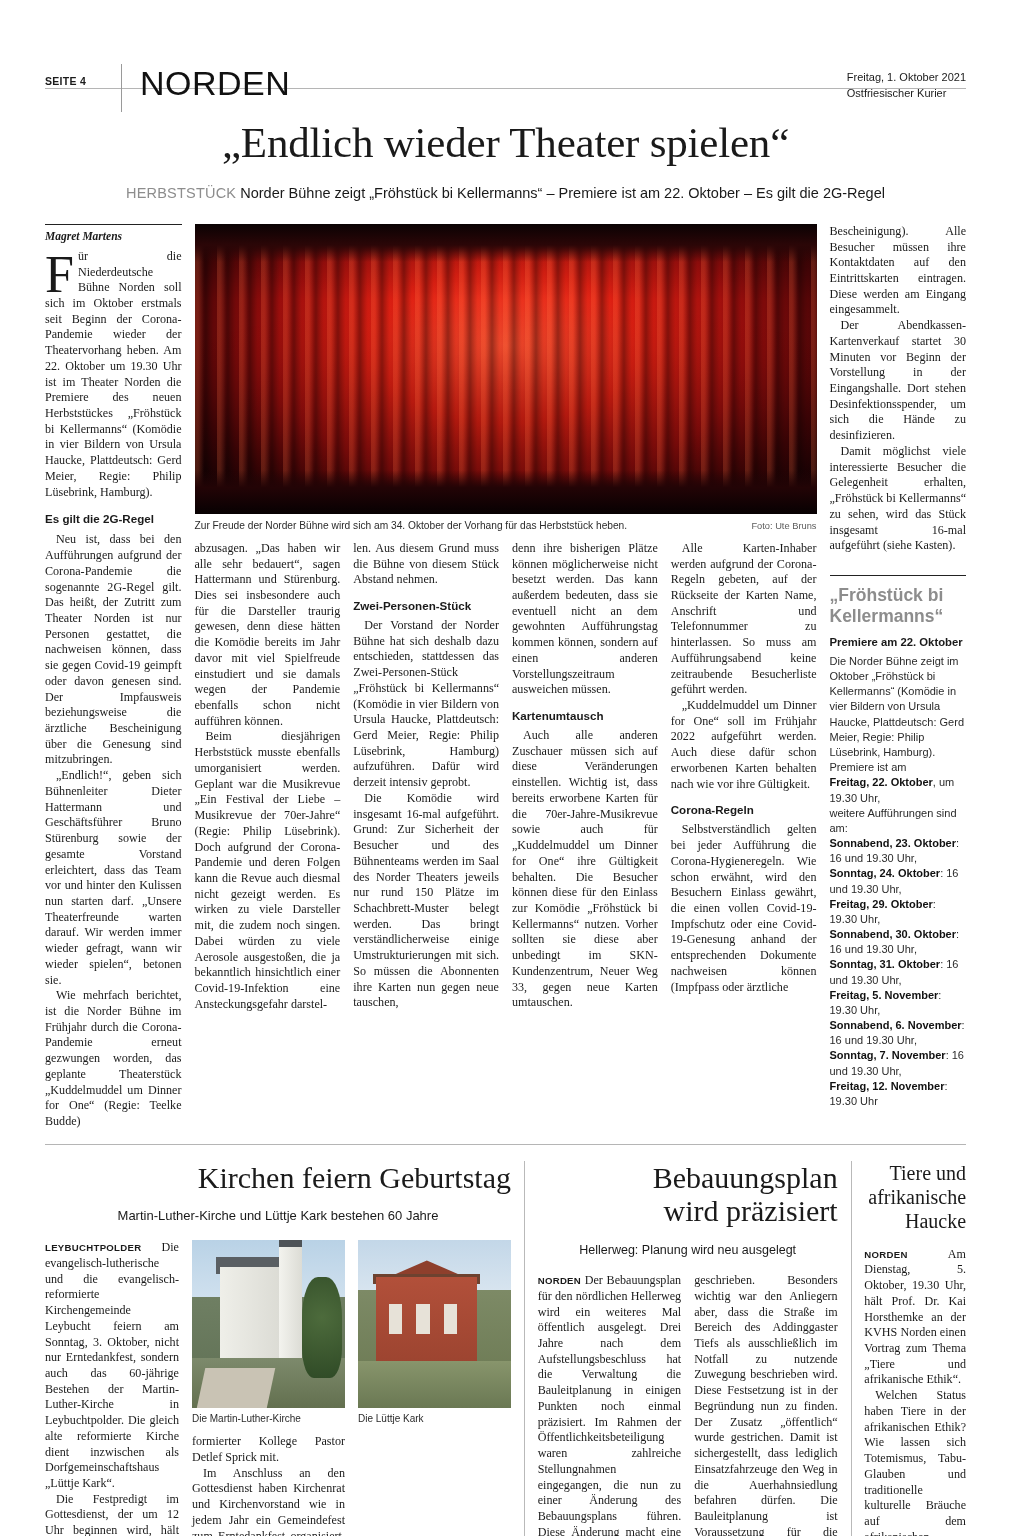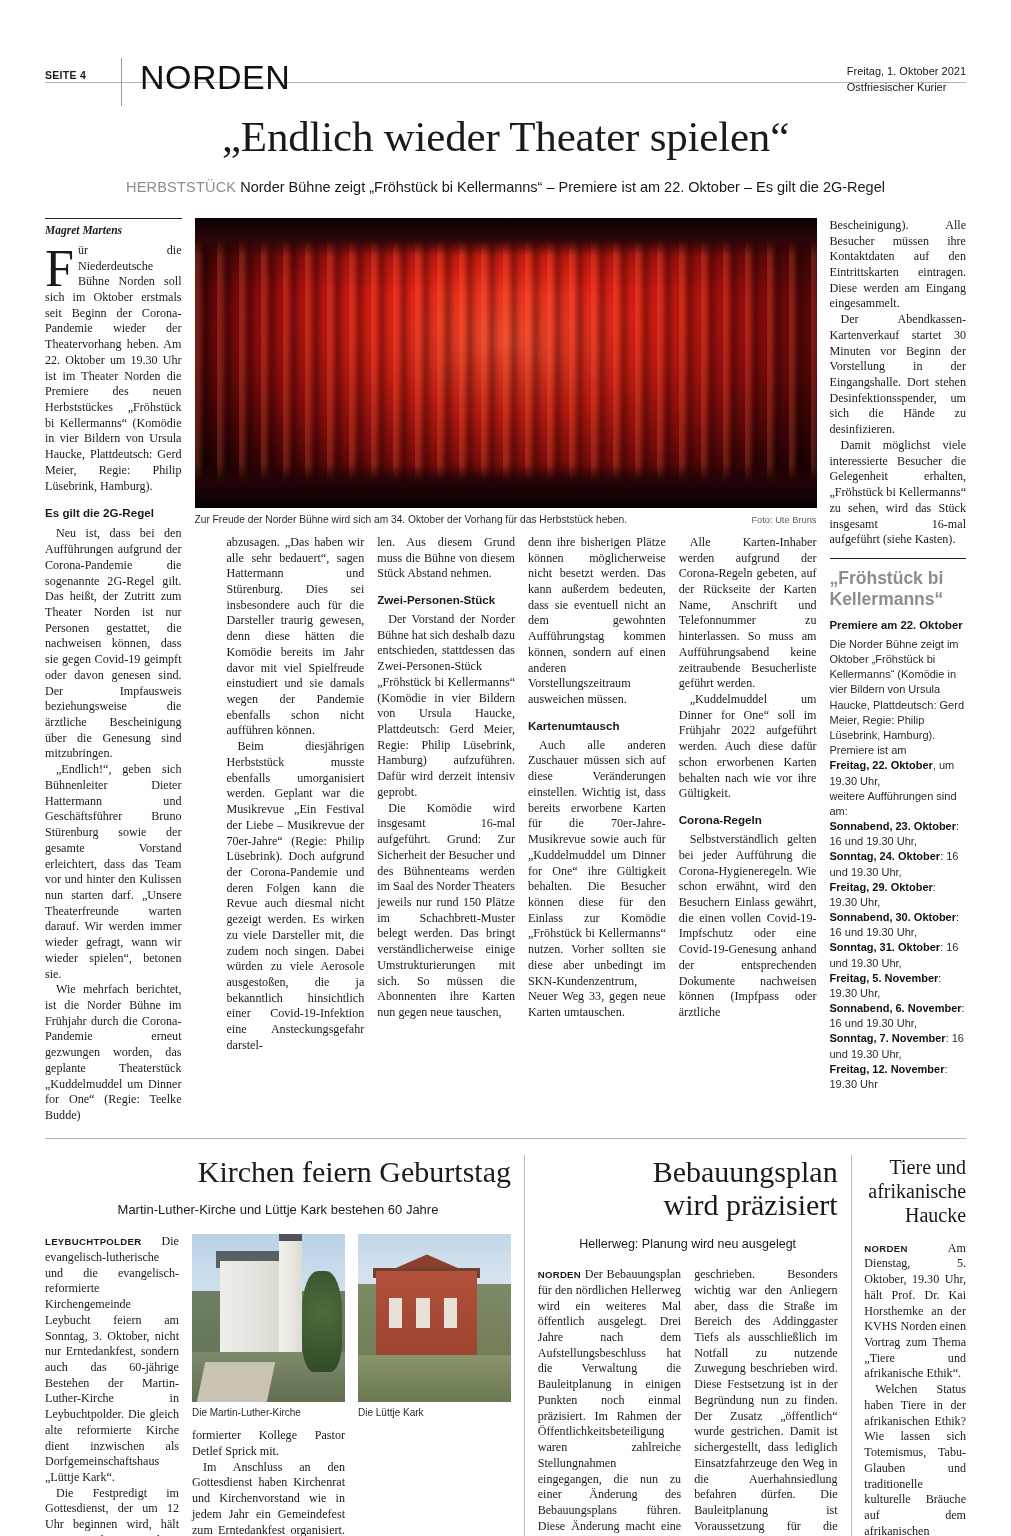--- a/index.html
+++ b/index.html
@@ -4,21 +4,21 @@
 <style>
   * { box-sizing: border-box; }
   html, body { margin:0; padding:0; }
   body {
     width:1011px; height:1536px;
     background:#ffffff;
     font-family:"Liberation Serif", serif;
     color:#1a1a1a;
     overflow:hidden;
   }
-  .page { width:1011px; height:1536px; position:relative; padding:4px 45px; }
+  .page { width:1011px; height:1536px; position:relative; padding:10px 45px; }
 
   
   .masthead { display:flex; align-items:flex-start; padding-top:54px; height:64px; }
   .mh-seite {
     font-family:"Liberation Sans", sans-serif;
     font-size:10.5px; font-weight:700; letter-spacing:.3px;
     color:#1a1a1a; padding-top:11px; width:76px;
   }
   .mh-rule { width:1px; background:#9a9a9a; align-self:stretch; margin:0 18px 0 0; height:48px; }
   .mh-title {
@@ -98,25 +98,25 @@
   .stage-top { position:absolute; left:0; right:0; top:0; height:38px;
     background:linear-gradient(to bottom,#0a0203 0%, #2b0607 55%, rgba(60,8,10,0) 100%); }
   .stage-bottom { position:absolute; left:0; right:0; bottom:0; height:44px;
     background:linear-gradient(to top,#070102 0%, #230406 60%, rgba(40,5,7,0) 100%); }
   .caption-row {
     display:flex; justify-content:space-between; align-items:baseline;
     font-family:"Liberation Sans", sans-serif; font-size:10.2px;
     color:#2b2b2b; padding-top:6px; margin-bottom:10px;
   }
   .credit { color:#5c5c5c; font-size:9.3px; }
-  .inner-cols { display:flex; gap:13px;margin-left:32px; }
+  .inner-cols { display:flex; gap:13px; }
   .inner-cols .col { width:153px; }
 
   
-  .infobox { border-top:1.6px solid #222; margin-top:10px; padding-top:9px; }
+  .infobox { border-top:1.6px solid #222; margin-top:21px; padding-top:9px; }
   .ib-title {
     font-family:"Liberation Sans", sans-serif; font-weight:700;
     font-size:17.5px; line-height:1.2; color:#8d8d8d; margin-bottom:9px;
   }
   .ib-sub {
     font-family:Liberation Sans, sans-serif; font-weight:700;
     font-size:11.3px; margin-bottom:6px;
   }
   .ib-text {
     font-family:"Liberation Sans", sans-serif; font-size:11px;

